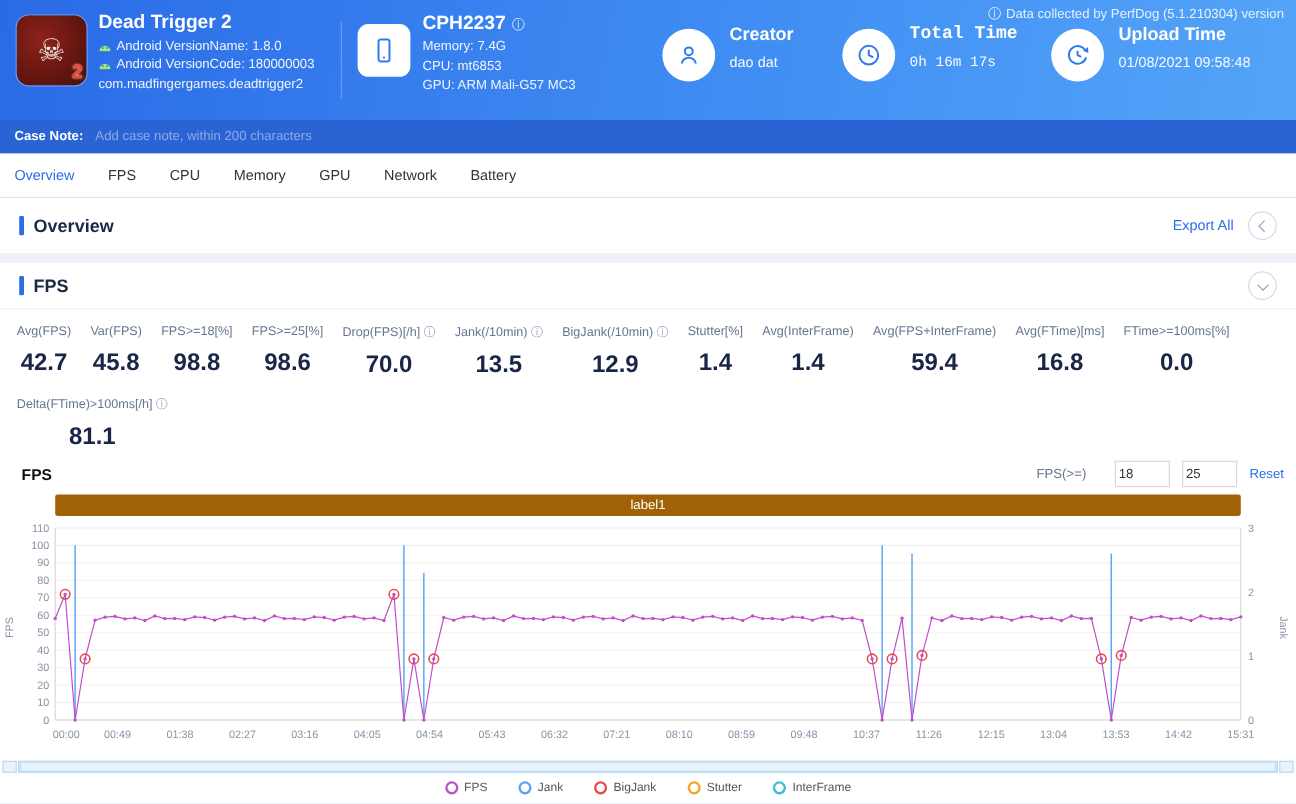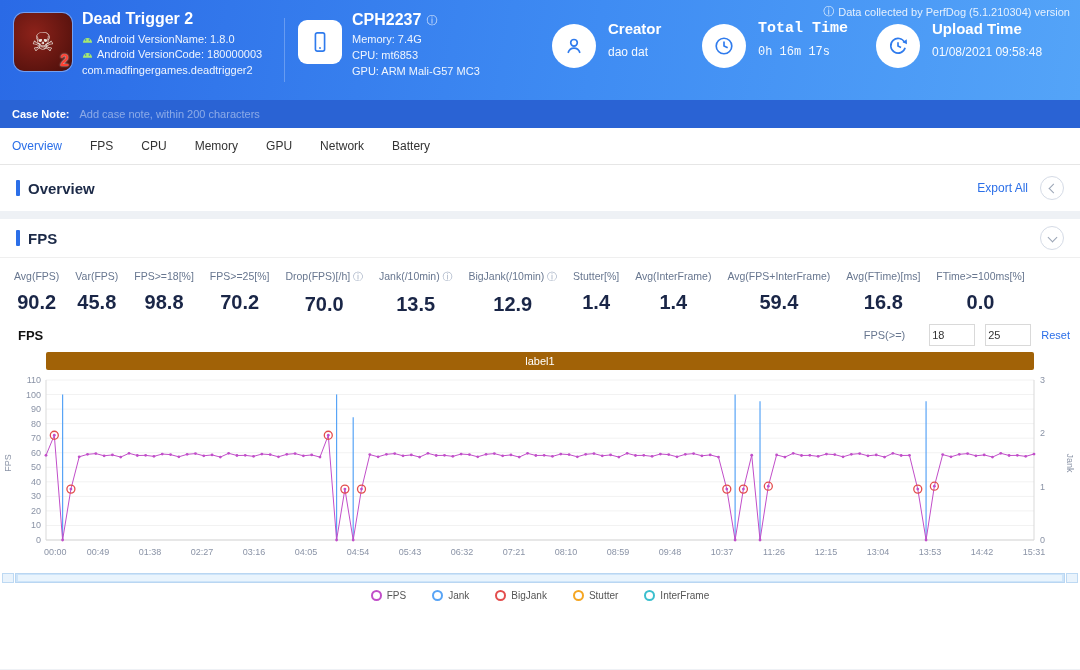--- a/index.html
+++ b/index.html
@@ -202,33 +202,33 @@
     <div class="sec-title">FPS</div>
     <div class="spacer" style="flex:1;"></div>
     <div class="circle-btn">
         <span class="chev down"></span>
       </div>
   </div>
 
   <div class="metrics" id="metrics-row1">
       <div class="metric">
         <div class="m-label">Avg(FPS)</div>
-        <div class="m-value">90.2</div>
+        <div class="m-value">42.7</div>
       </div>
       <div class="metric">
         <div class="m-label">Var(FPS)</div>
         <div class="m-value">45.8</div>
       </div>
       <div class="metric">
         <div class="m-label">FPS&gt;=18[%]</div>
         <div class="m-value">98.8</div>
       </div>
       <div class="metric">
         <div class="m-label">FPS&gt;=25[%]</div>
-        <div class="m-value">70.2</div>
+        <div class="m-value">98.6</div>
       </div>
       <div class="metric">
         <div class="m-label">Drop(FPS)[/h]<span class="inf"> ⓘ</span></div>
         <div class="m-value">70.0</div>
       </div>
       <div class="metric">
         <div class="m-label">Jank(/10min)<span class="inf"> ⓘ</span></div>
         <div class="m-value">13.5</div>
       </div>
       <div class="metric">
@@ -247,20 +247,26 @@
         <div class="m-label">Avg(FPS+InterFrame)</div>
         <div class="m-value">59.4</div>
       </div>
       <div class="metric">
         <div class="m-label">Avg(FTime)[ms]</div>
         <div class="m-value">16.8</div>
       </div>
       <div class="metric">
         <div class="m-label">FTime&gt;=100ms[%]</div>
         <div class="m-value">0.0</div>
+      </div>
+    </div>
+  <div class="metrics row2" id="metrics-row2">
+      <div class="metric">
+        <div class="m-label">Delta(FTime)&gt;100ms[/h]<span class="inf"> ⓘ</span></div>
+        <div class="m-value">81.1</div>
       </div>
     </div>
 
   <div class="chart-ctrl">
     <span class="panel-label">FPS</span>
     <div class="spacer"></div>
     <span class="ctrl-lab">FPS(&gt;=)</span>
     <input class="thr" value="18" style="">
     <input class="thr" value="25" style="">
     <span class="link" style="font-size:11px;">Reset</span>

